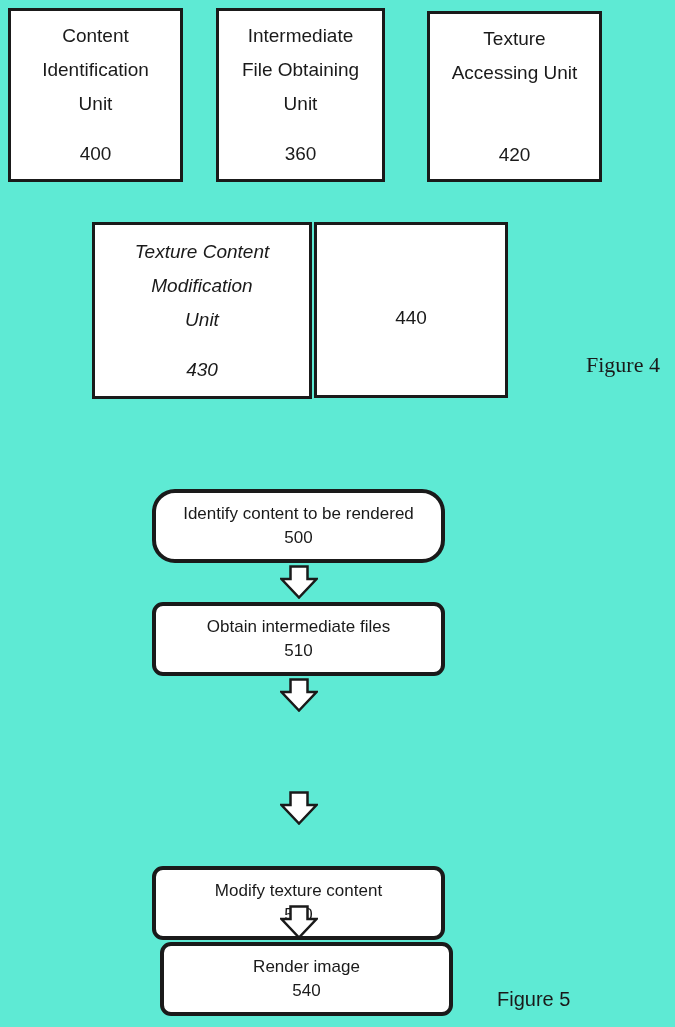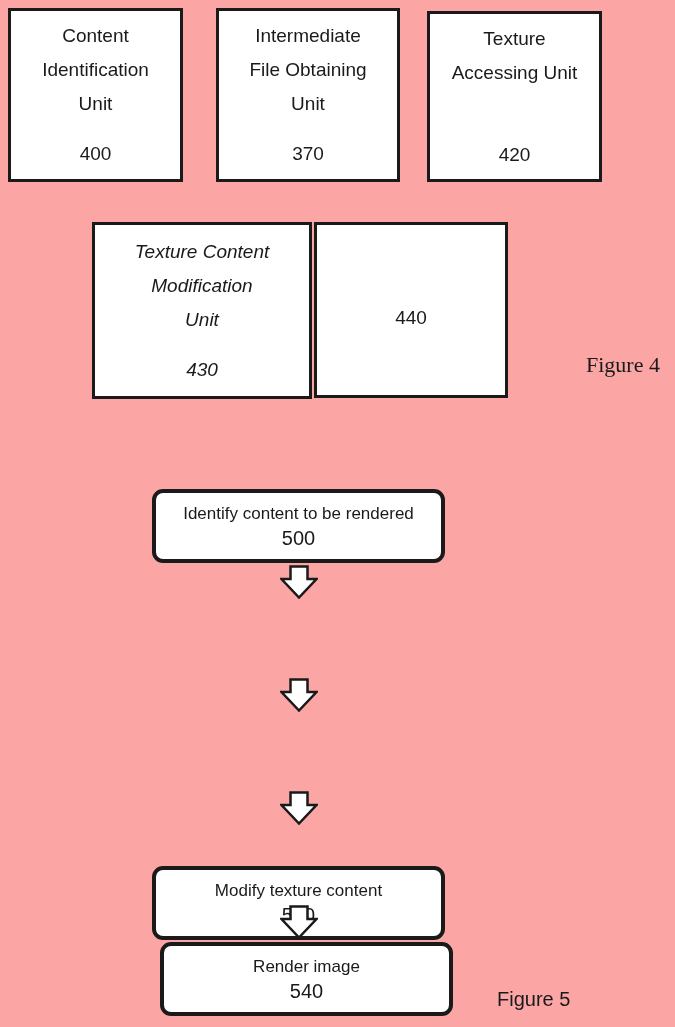--- a/index.html
+++ b/index.html
@@ -6,21 +6,21 @@
     margin: 0;
     padding: 0;
     background: #ffffff;
     font-family: "Liberation Sans", sans-serif;
     color: #1a1a1a;
   }
   .canvas {
     position: relative;
     width: 675px;
     height: 1027px;
-    background: #fca5a5;
+    background: #5eead4;
     overflow: hidden;
   }
   
   .unit-box {
     position: absolute;
     box-sizing: border-box;
     border: 3px solid #1a1a1a;
     background: #ffffff;
     display: flex;
     flex-direction: column;
@@ -52,21 +52,21 @@
     flex-direction: column;
     align-items: center;
     justify-content: center;
     text-align: center;
   }
   .step-label {
     font-size: 17px;
     line-height: 24px;
   }
   .step-number {
-    font-size: 20px;
+    font-size: 17px;
     line-height: 24px;
   }
   .flow-arrow {
     position: absolute;
     left: 280px;
     width: 38px;
     height: 34px;
   }
   .caption-serif {
     position: absolute;
@@ -84,25 +84,25 @@
 
 <div class="canvas">
 
   <div class="unit-box" style="left:8px; top:8px; width:175px; height:174px;">
     <div class="unit-name">Content
 Identification
 Unit</div>
     <div class="unit-number">400</div>
   </div>
 
-  <div class="unit-box" style="left:216px; top:8px; width:184px; height:174px;text-align:center;">
+  <div class="unit-box" style="left:216px; top:8px; width:169px; height:174px;text-align:center;">
     <div class="unit-name">Intermediate
 File Obtaining
 Unit</div>
-    <div class="unit-number">370</div>
+    <div class="unit-number">360</div>
   </div>
 
   <div class="unit-box" style="left:427px; top:11px; width:175px; height:171px;gap:32px;">
     <div class="unit-name">Texture
 Accessing Unit</div>
     <div class="unit-number">420</div>
   </div>
 
   <div class="unit-box" style="left:92px; top:222px; width:220px; height:177px;font-style:italic;">
     <div class="unit-name">Texture Content
@@ -110,29 +110,33 @@
 Unit</div>
     <div class="unit-number">430</div>
   </div>
 
   <div class="unit-box" style="left:314px; top:222px; width:194px; height:176px;">
     <div class="unit-number">440</div>
   </div>
 
   <div class="caption-serif" style="left:586px; top:352px;">Figure 4</div>
 
-  <div class="step-box" style="top:489px;">
+  <div class="step-box" style="top:489px;border-radius:23px;">
     <div class="step-label">Identify content to be rendered</div>
     <div class="step-number">500</div>
   </div>
 
   <svg class="flow-arrow" style="top:565px;" viewBox="0 0 38 34">
     <polygon points="10.5,1.5 27.5,1.5 27.5,14 36.5,14 19,32.5 1.5,14 10.5,14" fill="#ffffff" stroke="#1a1a1a" stroke-width="2.5" stroke-linejoin="miter"></polygon>
   </svg>
 
+  <div class="step-box" style="top:602px;">
+    <div class="step-label">Obtain intermediate files</div>
+    <div class="step-number">510</div>
+  </div>
 
   <svg class="flow-arrow" style="top:678px;" viewBox="0 0 38 34">
     <polygon points="10.5,1.5 27.5,1.5 27.5,14 36.5,14 19,32.5 1.5,14 10.5,14" fill="#ffffff" stroke="#1a1a1a" stroke-width="2.5" stroke-linejoin="miter"></polygon>
   </svg>
 
 
   <svg class="flow-arrow" style="top:791px;" viewBox="0 0 38 34">
     <polygon points="10.5,1.5 27.5,1.5 27.5,14 36.5,14 19,32.5 1.5,14 10.5,14" fill="#ffffff" stroke="#1a1a1a" stroke-width="2.5" stroke-linejoin="miter"></polygon>
   </svg>
 

